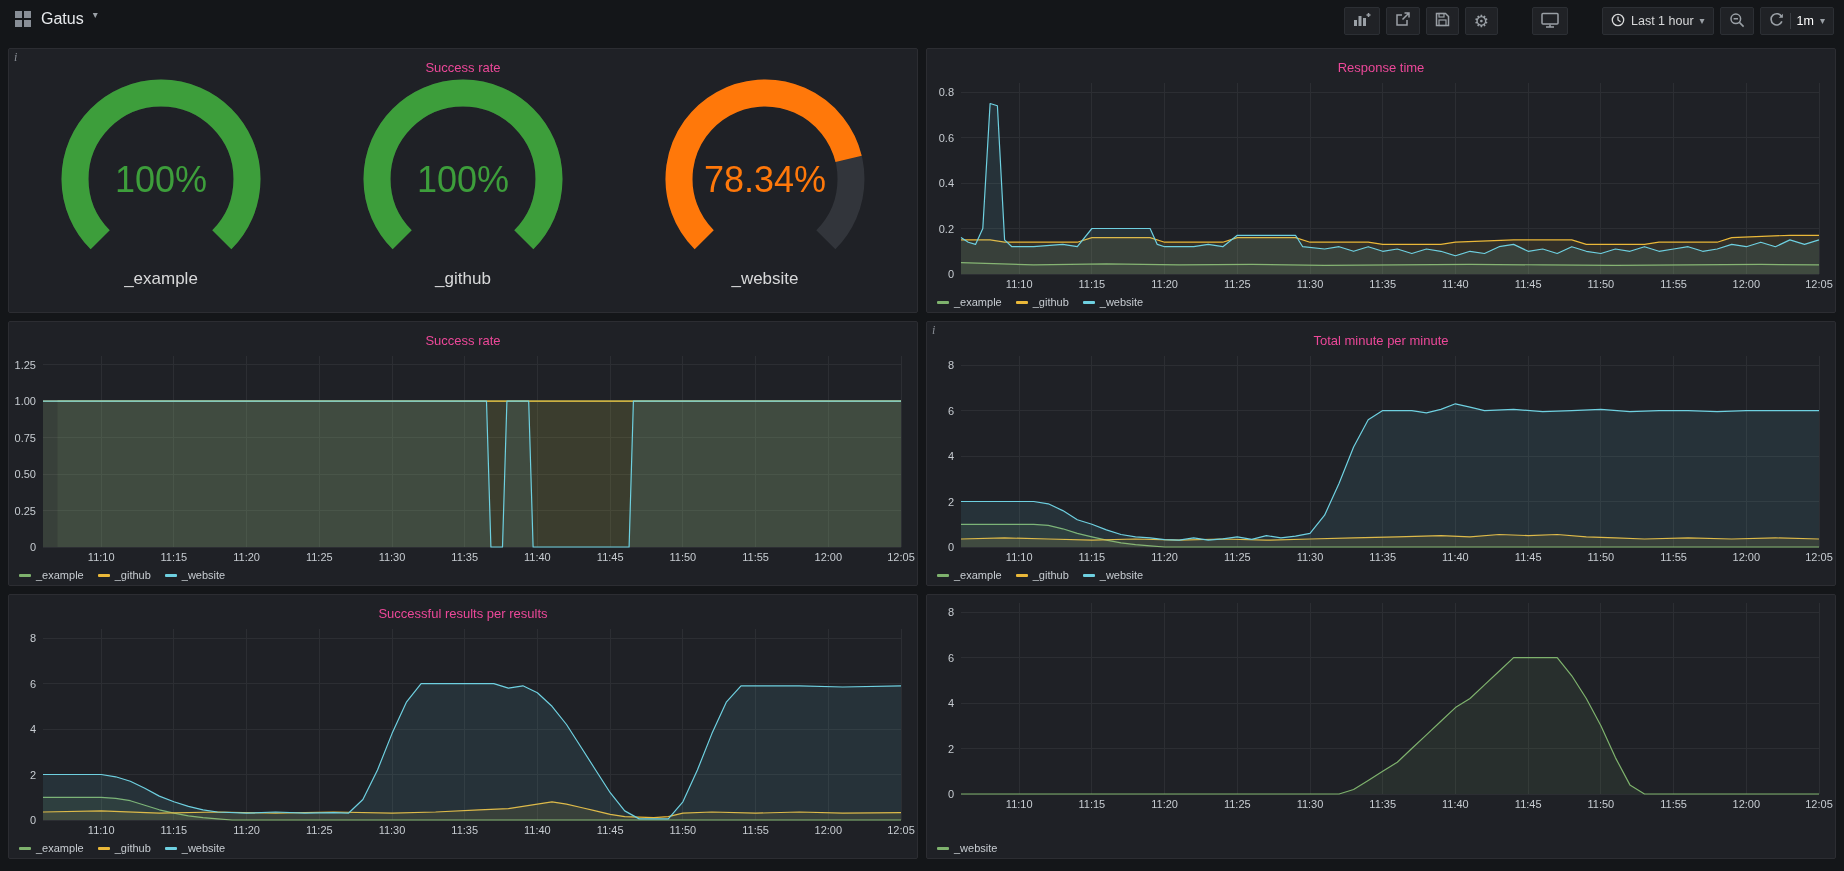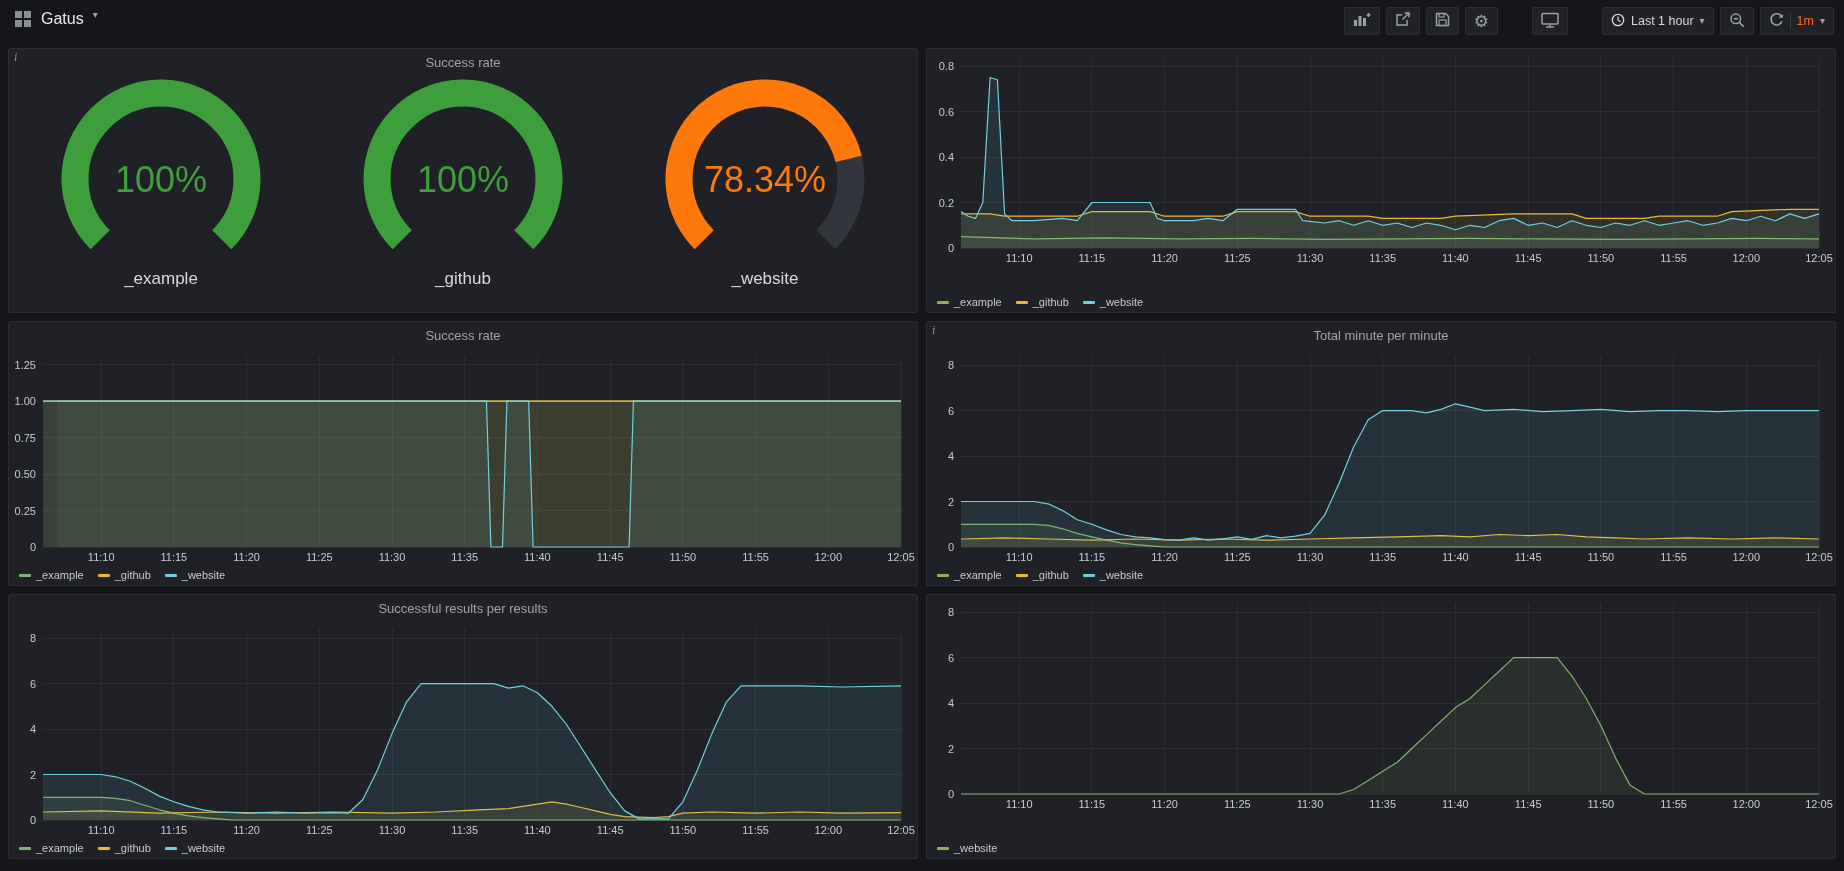--- a/index.html
+++ b/index.html
@@ -20,34 +20,34 @@
   .caret { color: #9aa0a6; font-size: 10px; line-height: 1; }
   .nav-right { display: flex; align-items: center; gap: 6px; }
   .nav-btn {
     display: flex; align-items: center; gap: 6px;
     background: #202226; border: 1px solid #2c2f34; border-radius: 2px;
     padding: 5px 8px; height: 28px; color: #d8d9da; font-size: 12.5px;
     cursor: pointer; white-space: nowrap;
   }
   .nav-btn .gear-glyph { font-size: 17px; color: #9aa0a6; line-height: 1; }
   .ml { margin-left: 28px; }
-  .refresh-text { color: #f97316; }
+  .refresh-text { color: #ffffff; }
   .vdiv { width: 1px; height: 16px; background: #3a3d42; }
   
   .dashboard {
     display: grid; grid-template-columns: 1fr 1fr;
     grid-auto-rows: 265px; gap: 8px; padding: 6px 8px 8px;
   }
   .panel {
     background: #1f2126; border: 1px solid #2c2d32; border-radius: 2px;
     position: relative; display: flex; flex-direction: column; overflow: hidden;
   }
   .panel-header {
-    flex: 0 0 26px; display: flex; align-items: center; justify-content: center;
-    color: #a3a3a3; font-size: 13px; font-weight: 500; cursor: pointer;
+    flex: 0 0 26px; display: flex; align-items: flex-end; justify-content: center;
+    color: #ec4899; font-size: 13px; font-weight: 500; cursor: pointer;
   }
   .panel-body { flex: 1; position: relative; display: flex; flex-direction: column; min-height: 0; }
   .panel-info {
     position: absolute; top: 1px; left: 5px; z-index: 2;
     color: #8a8f96; font-size: 12px; font-style: italic;
     font-family: "Liberation Serif", serif; cursor: pointer;
   }
   .chart-area { flex: 1; min-height: 0; cursor: crosshair; }
   .chart-area svg { display: block; }
   .legend { height: 20px; display: flex; align-items: center; gap: 14px; padding-left: 10px; }
@@ -179,20 +179,23 @@
               <path d="M89.19,164.81A86,86 0 1 1 233.63,83.95" stroke="#FF780A" stroke-width="27" fill="none"></path>
               <text x="150" y="117" text-anchor="middle" font-size="36" font-weight="500" fill="#FF780A">78.34%</text>
             </svg>
             <div class="gauge-label">_website</div>
           </div>
         </div>
       </div>
   <span class="panel-info">i</span>
     </div>
   <div class="panel">
+    <div class="panel-header">
+        <span>Response time</span>
+      </div>
     <div class="panel-body">
         <div class="chart-area">
           <svg width="908" height="217">
             <g>
               <line x1="34" y1="199.0" x2="892" y2="199.0" stroke="#2c2e33" shape-rendering="crispEdges"></line>
               <text x="27" y="203.0" text-anchor="end" font-size="11" fill="#c7ccd1">0</text>
               <line x1="34" y1="153.5" x2="892" y2="153.5" stroke="#2c2e33" shape-rendering="crispEdges"></line>
               <text x="27" y="157.5" text-anchor="end" font-size="11" fill="#c7ccd1">0.2</text>
               <line x1="34" y1="108.0" x2="892" y2="108.0" stroke="#2c2e33" shape-rendering="crispEdges"></line>
               <text x="27" y="112.0" text-anchor="end" font-size="11" fill="#c7ccd1">0.4</text>

